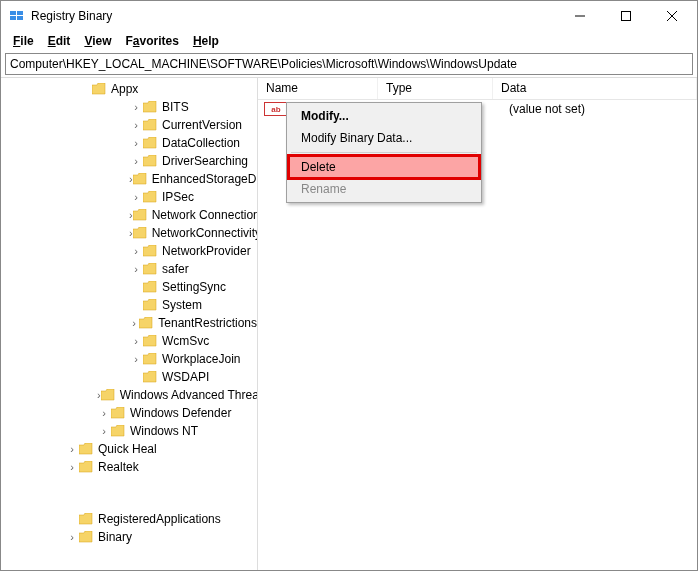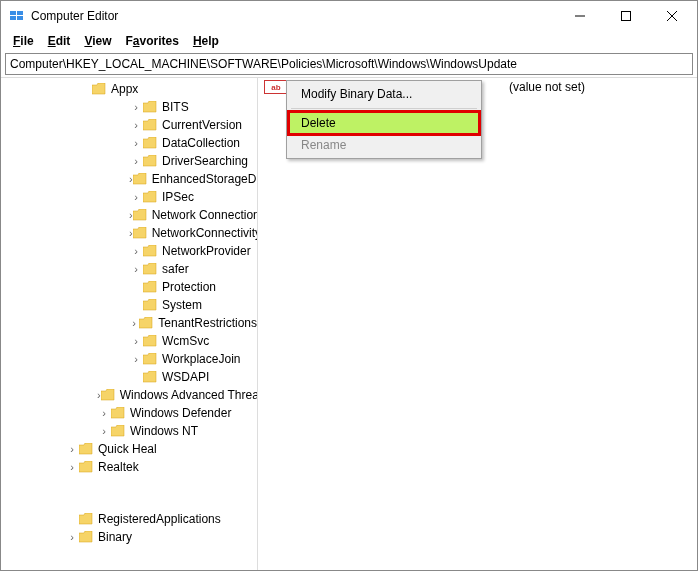--- a/index.html
+++ b/index.html
@@ -25,35 +25,35 @@
 .col-headers .col { padding: 3px 8px; border-right: 1px solid #f0f0f0; font-size: 12px; color: #000; }
 .list-body { flex: 1; position: relative; }
 .list-row { display: flex; align-items: center; height: 18px; }
 .list-row .cell { padding: 0 8px; }
 .string-icon { width: 24px; height: 14px; margin-left: 6px; margin-right: 4px; background: #fff; border: 1px solid #c33; display: inline-flex; align-items: center; justify-content: center; font-size: 8px; font-weight: bold; color: #c33; }
 .ctx-menu { position: absolute; top: 2px; left: 28px; width: 196px; background: #f0f0f0; border: 1px solid #a0a0a0; box-shadow: 2px 2px 3px rgba(0,0,0,0.25); padding: 2px; }
 .ctx-item { height: 22px; display: flex; align-items: center; padding: 0 12px; font-size: 12px; }
 .ctx-item.bold { font-weight: bold; }
 .ctx-item.disabled { color: #888; }
 .ctx-sep { height: 1px; background: #d0d0d0; margin: 3px 2px; }
-.ctx-item.highlight { background: #bef264; outline: 3px solid #e00000; outline-offset: -1px; }
+.ctx-item.highlight { background: #fca5a5; outline: 3px solid #e00000; outline-offset: -1px; }
 </style>
 </head>
 <body>
 
 <div class="titlebar">
   <span class="app-icon">
     <svg width="16" height="16" viewBox="0 0 16 16">
         <rect x="1" y="3" width="6" height="4" fill="#3a8ee6"></rect>
         <rect x="8" y="3" width="6" height="4" fill="#3a8ee6"></rect>
         <rect x="1" y="8" width="6" height="4" fill="#3a8ee6"></rect>
         <rect x="8" y="8" width="6" height="4" fill="#3a8ee6"></rect>
       </svg>
   </span>
-  <span class="title">Computer Editor</span>
+  <span class="title">Registry Binary</span>
   <div class="win-btns">
     <div class="win-btn">
         <svg width="10" height="10">
           <line x1="0" y1="5" x2="10" y2="5" stroke="#000" stroke-width="1"></line>
         </svg>
       </div>
     <div class="win-btn">
         <svg width="10" height="10">
           <rect x="0.5" y="0.5" width="9" height="9" fill="none" stroke="#000" stroke-width="1"></rect>
         </svg>
@@ -157,21 +157,21 @@
           <span class="folder-icon"><svg width="14" height="12" viewBox="0 0 14 12">
               <path d="M0 2 L5 2 L6 0 L13 0 L13 11 L0 11 Z" fill="#f6d468" stroke="#d4a017" stroke-width="0.5"></path>
             </svg></span>
           <span class="tree-label">safer</span>
         </div>
         <div class="tree-row" style="padding-left: 128px;">
           <span class="expander"></span>
           <span class="folder-icon"><svg width="14" height="12" viewBox="0 0 14 12">
               <path d="M0 2 L5 2 L6 0 L13 0 L13 11 L0 11 Z" fill="#f6d468" stroke="#d4a017" stroke-width="0.5"></path>
             </svg></span>
-          <span class="tree-label">Protection</span>
+          <span class="tree-label">SettingSync</span>
         </div>
         <div class="tree-row" style="padding-left: 128px;">
           <span class="expander"></span>
           <span class="folder-icon"><svg width="14" height="12" viewBox="0 0 14 12">
               <path d="M0 2 L5 2 L6 0 L13 0 L13 11 L0 11 Z" fill="#f6d468" stroke="#d4a017" stroke-width="0.5"></path>
             </svg></span>
           <span class="tree-label">System</span>
         </div>
         <div class="tree-row" style="padding-left: 128px;">
           <span class="expander">›</span>
@@ -246,29 +246,35 @@
         <div class="tree-row" style="padding-left: 64px;">
           <span class="expander">›</span>
           <span class="folder-icon"><svg width="14" height="12" viewBox="0 0 14 12">
               <path d="M0 2 L5 2 L6 0 L13 0 L13 11 L0 11 Z" fill="#f6d468" stroke="#d4a017" stroke-width="0.5"></path>
             </svg></span>
           <span class="tree-label">Binary</span>
         </div>
       </div>
   </div>
   <div class="list-pane">
+    <div class="col-headers">
+      <div class="col" style="width:120px">Name</div>
+      <div class="col" style="width:115px">Type</div>
+      <div class="col" style="flex:1">Data</div>
+    </div>
     <div class="list-body">
       <div class="list-row">
         <span class="string-icon">ab</span>
         <span class="cell" style="width:94px"></span>
         <span class="cell" style="width:115px"></span>
         <span class="cell">(value not set)</span>
       </div>
 
       <div class="ctx-menu">
+        <div class="ctx-item bold">Modify...</div>
         <div class="ctx-item">Modify Binary Data...</div>
         <div class="ctx-sep"></div>
         <div class="ctx-item highlight">Delete</div>
         <div class="ctx-item disabled">Rename</div>
       </div>
     </div>
   </div>
 </div>
 
 </body></html>

